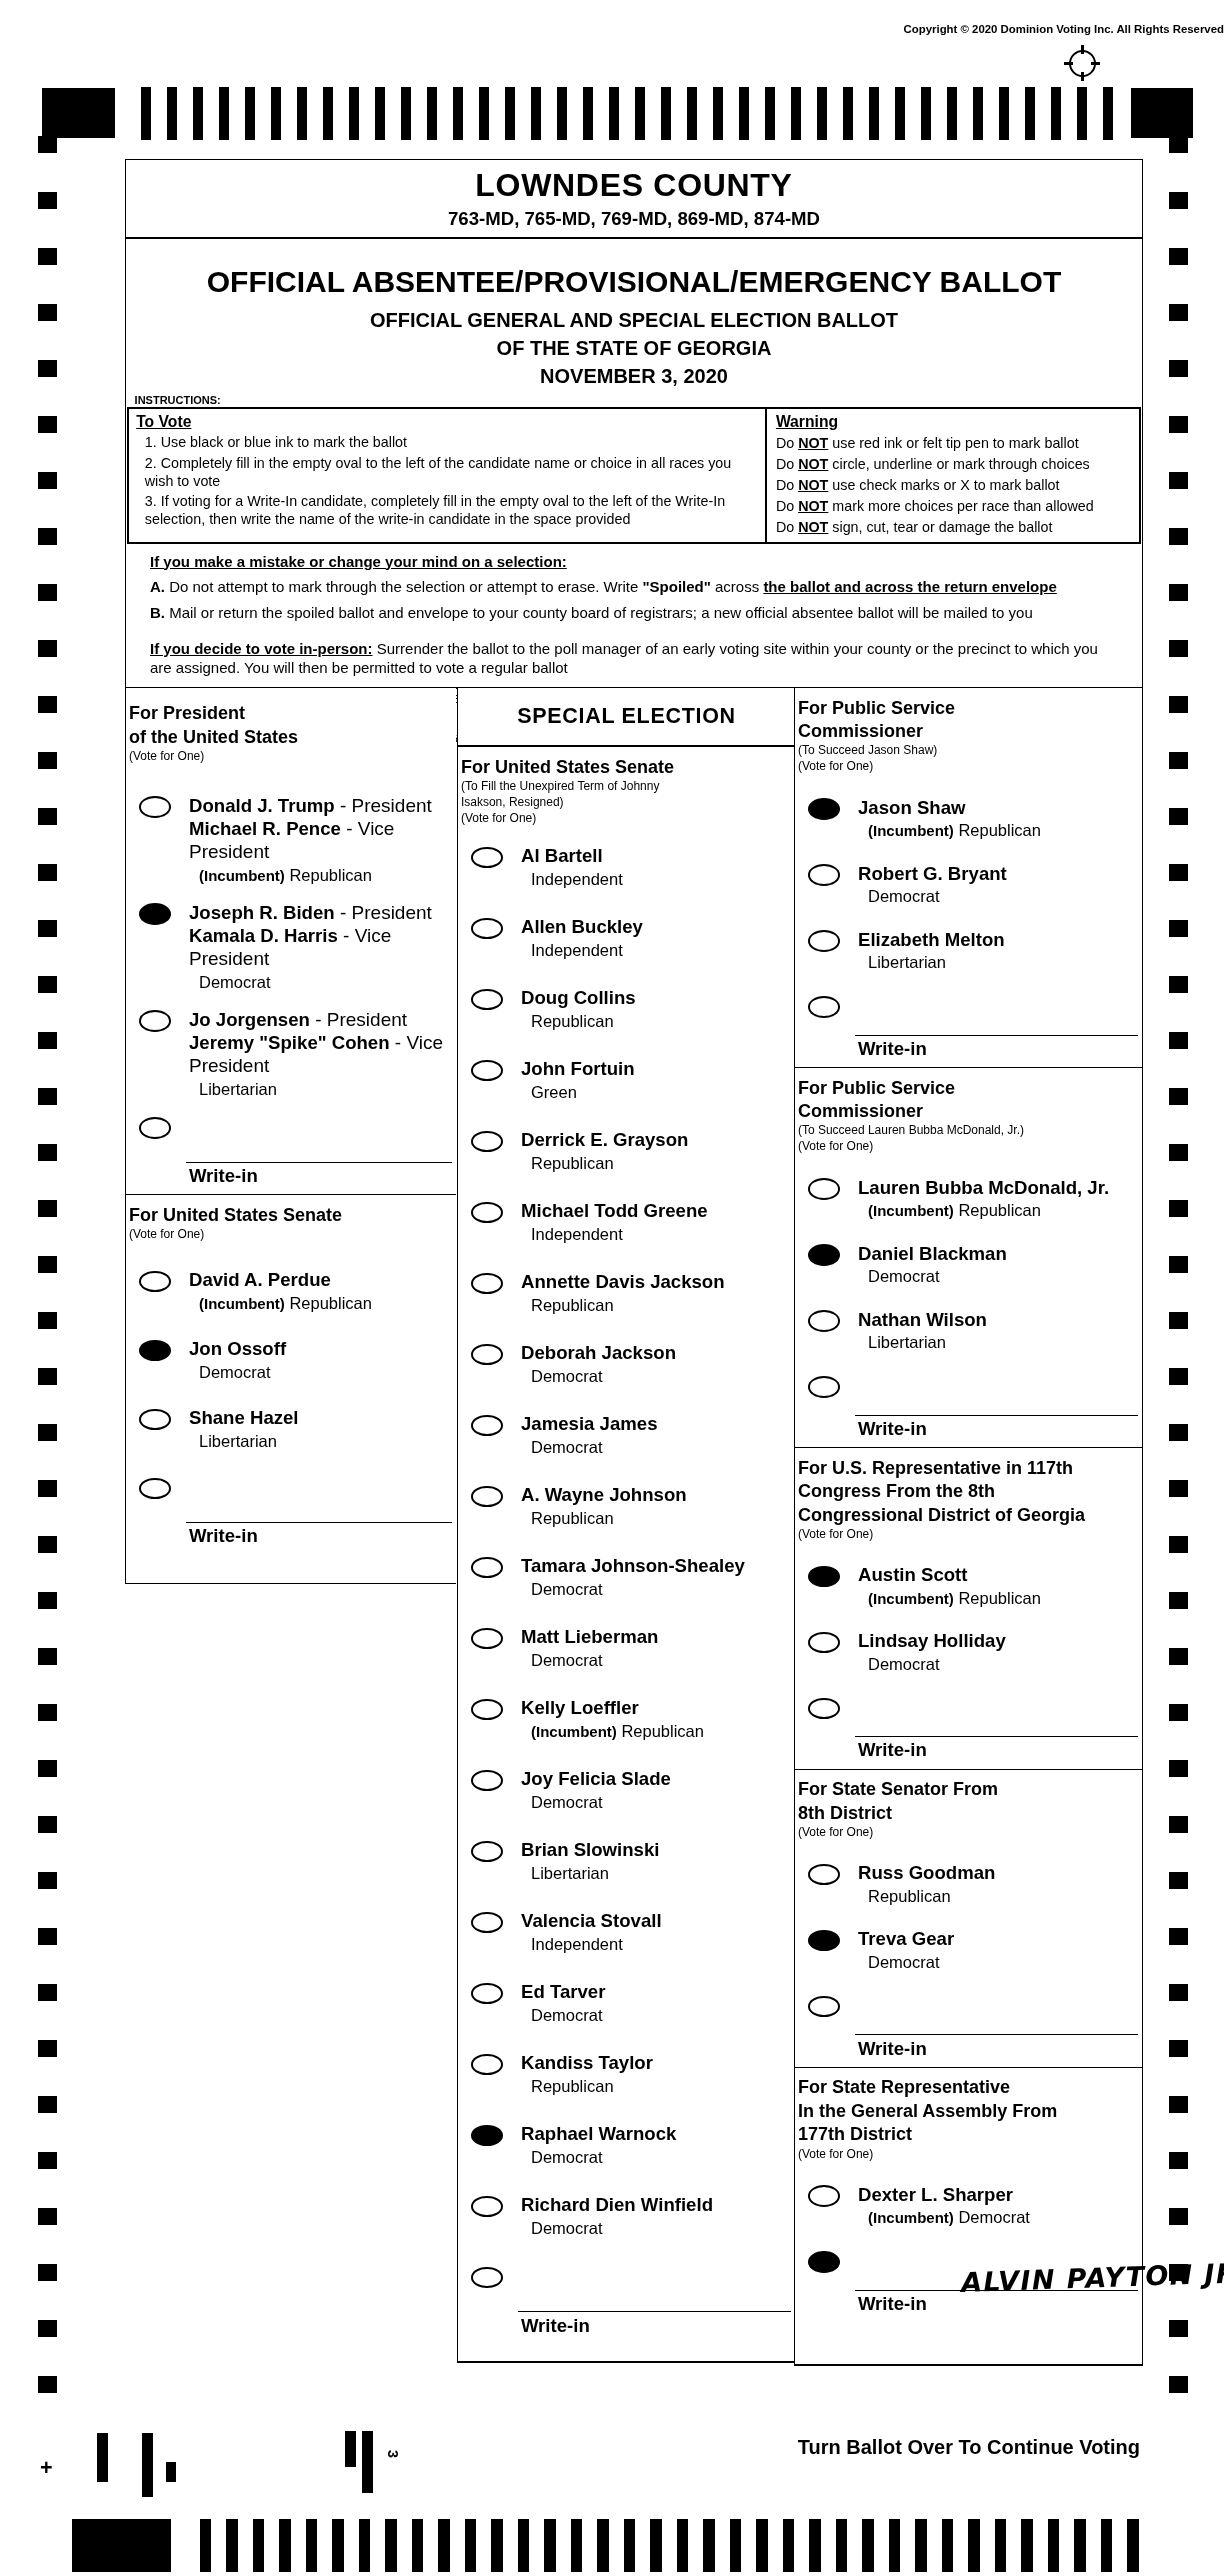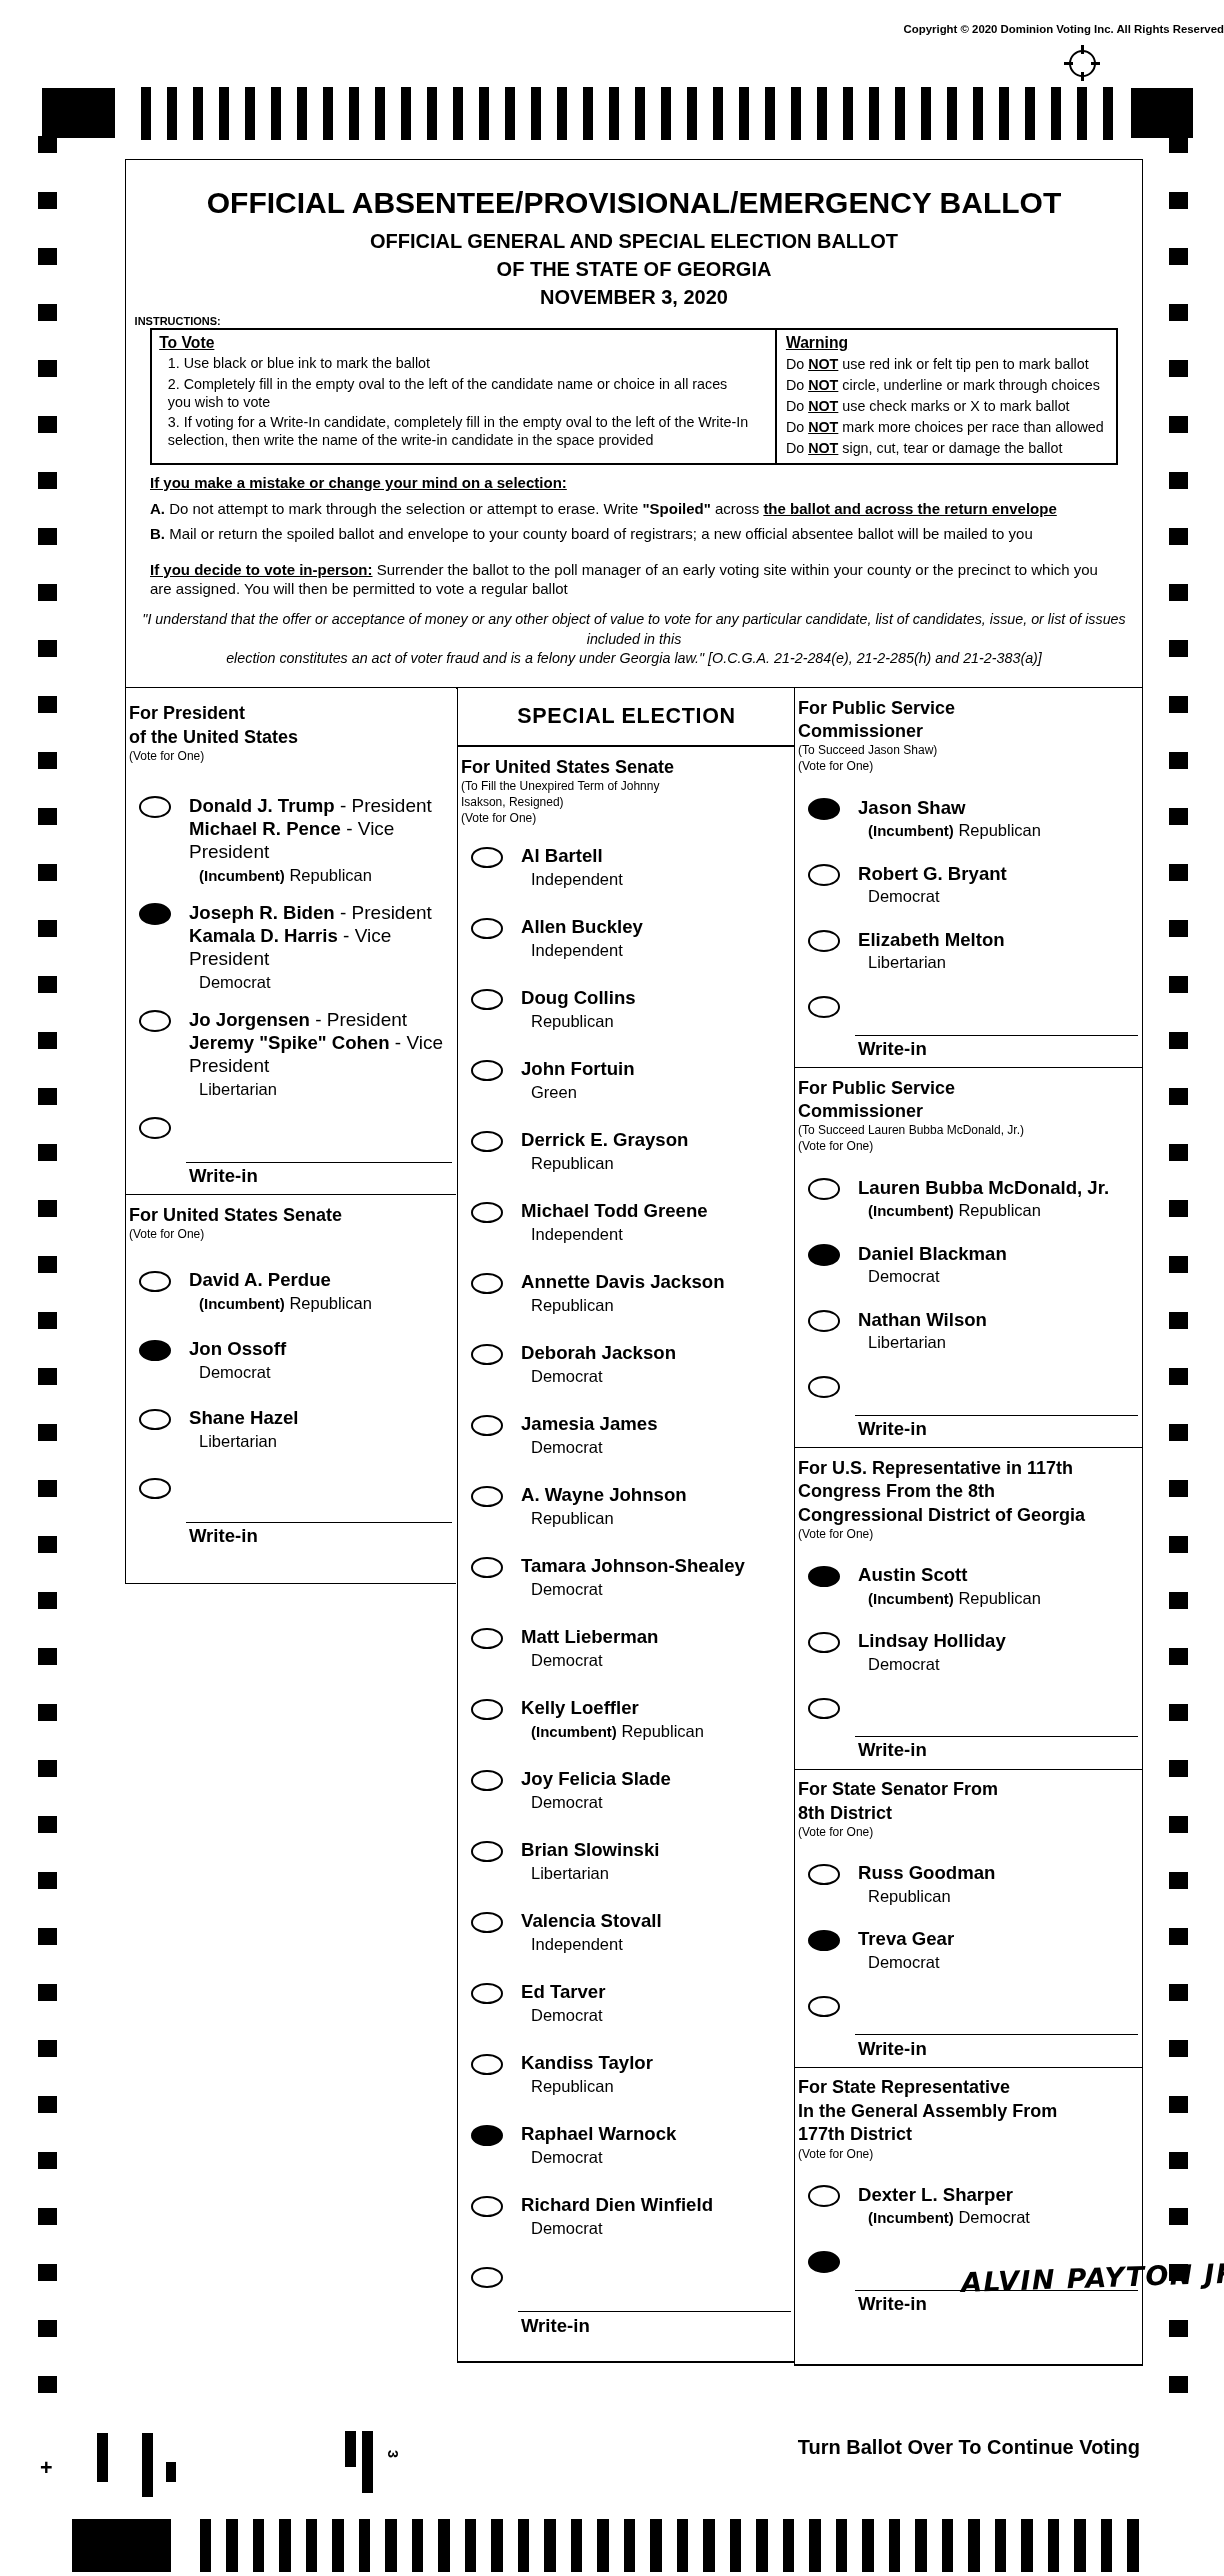--- a/index.html
+++ b/index.html
@@ -27,21 +27,21 @@
   #header-box{position:absolute;left:125px;top:159px;width:1018px;height:530px;
     border:1.4px solid #000;border-bottom:2.1px solid #000;box-sizing:border-box;}
   #county-sec{border-bottom:2.9px solid #000;text-align:center;padding:7.2px 0 7.2px;}
   #county{font-size:32px;font-weight:bold;letter-spacing:0.7px;}
   #districts{font-size:18.6px;font-weight:bold;margin-top:3.6px;}
   #title-sec{text-align:center;padding-top:26px;}
   #btitle{font-size:30px;font-weight:bold;}
   .bsub{font-size:20px;font-weight:bold;margin-top:4.3px;line-height:1.18;}
   #bsub1{margin-top:10px;}
   #instr-label{font-size:11px;font-weight:bold;margin:5.7px 0 1.4px 8.6px;}
-  #instr-box{margin:0 24px;border:2.9px solid #000;display:flex;gap:16px;}
+  #instr-box{margin:0 1px;border:2.9px solid #000;display:flex;}
   #tovote-cell{flex:0 0 63%;padding:3.6px 5.7px 5.7px 7.2px;box-sizing:border-box;}
   #warn-cell{flex:1;border-left:2.1px solid #000;padding:3.6px 5.7px 5.7px 8.6px;box-sizing:border-box;}
   .cellhead{font-size:15.7px;font-weight:bold;text-decoration:underline;}
   .tv-item{font-size:14.3px;line-height:1.25;margin-top:2.9px;padding-left:8.6px;}
   .warn-item{font-size:14.3px;line-height:1.27;margin-top:2.9px;}
   .warn-item u, .u{text-decoration:underline;}
   #mistake{margin:8.6px 21.5px 0 24px;font-size:15px;line-height:1.25;}
   #m-head{font-size:15px;font-weight:bold;text-decoration:underline;}
   .m-line{margin-top:7.2px;}
   #inperson{margin:15.7px 29px 0 24px;font-size:15px;line-height:1.3;}
@@ -99,20 +99,24 @@
       <span class="t te"></span>
     <span class="circ"></span>
   </div>
   <div class="blk" style="left:42px;top:88px;width:73px;height:50px;" data-name="timing-block-top-left"></div>
   <div id="top-bars" data-name="timing-marks-top"></div>
   <div class="blk" style="left:1131px;top:88px;width:62px;height:50px;" data-name="timing-block-top-right"></div>
   <div id="edge-left" data-name="timing-marks-left-edge"></div>
   <div id="edge-right" data-name="timing-marks-right-edge"></div>
 
   <div id="header-box" data-name="ballot-header">
+    <div id="county-sec" data-name="county-section">
+      <div id="county" data-name="county-name">LOWNDES COUNTY</div>
+      <div id="districts" data-name="district-codes">763-MD, 765-MD, 769-MD, 869-MD, 874-MD</div>
+    </div>
     <div id="title-sec" data-name="title-section">
       <div id="btitle" data-name="ballot-title">OFFICIAL ABSENTEE/PROVISIONAL/EMERGENCY BALLOT</div>
       <div class="bsub" id="bsub1" data-name="ballot-subtitle-1">OFFICIAL GENERAL AND SPECIAL ELECTION BALLOT</div>
       <div class="bsub" data-name="ballot-subtitle-2">OF THE STATE OF GEORGIA</div>
       <div class="bsub" data-name="election-date">NOVEMBER 3, 2020</div>
     </div>
     <div id="instr-label" data-name="instructions-label">INSTRUCTIONS:</div>
     <div id="instr-box" data-name="instructions-box">
       <div id="tovote-cell" data-name="to-vote-cell">
         <div class="cellhead" data-name="to-vote-heading">To Vote</div>

